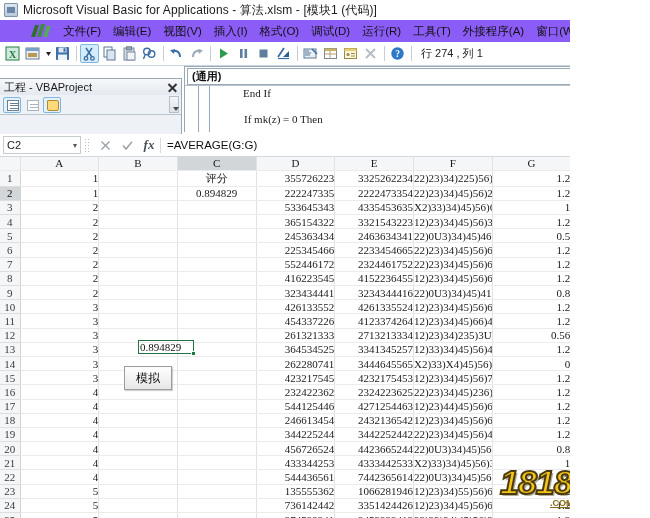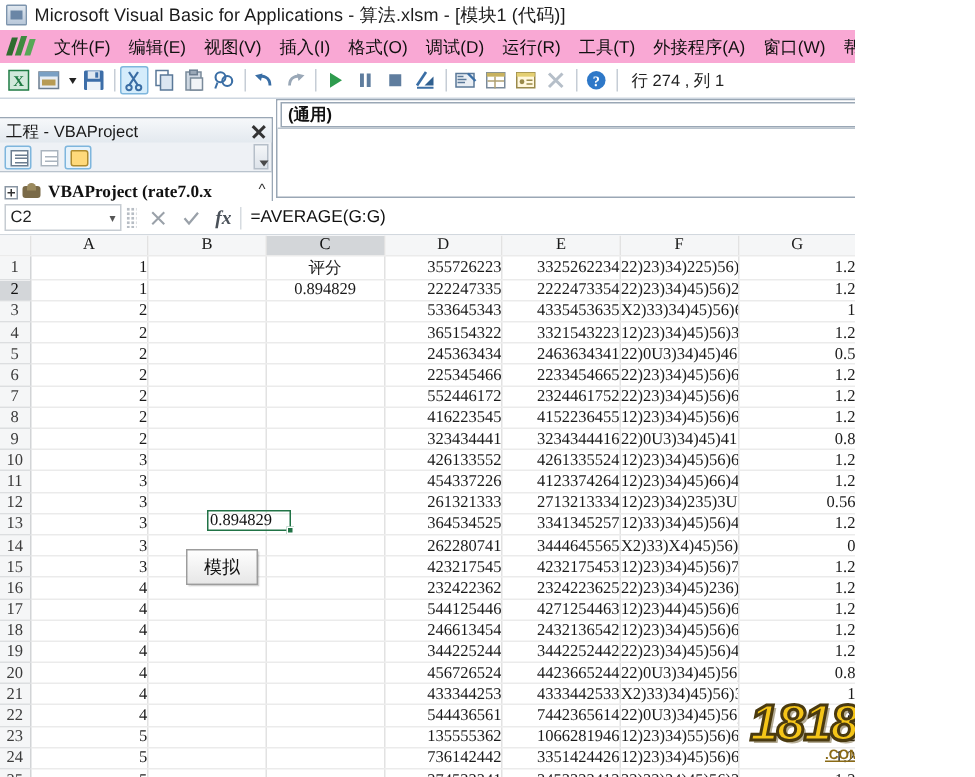--- a/index.html
+++ b/index.html
@@ -38,23 +38,24 @@
     width: 8px; height: 6px; background: #6a86a6;
   }
   .titlebar .title {
     font-size: 12px; color: #1b1b1b; white-space: nowrap;
     letter-spacing: 0.1px;
   }
 
   
   .menubar {
     position: absolute; left: 0; top: 20px; width: 650px; height: 22px;
-    background: #f9a8d4;
+    background: #8b5cf6;
     display: flex; align-items: center;
-    padding-left: 2px;
+    padding-left: 14px;
+    justify-content: center;
   }
   .menubar .vbicon {
     width: 18px; height: 16px; margin: 0 6px 0 4px;
     position: relative; flex: 0 0 auto;
   }
   .menubar .vbicon .s1, .menubar .vbicon .s2, .menubar .vbicon .s3 {
     position: absolute; background: #2f6c2f;
     transform: skewX(-18deg);
   }
   .menubar .vbicon .s1 { left: 0px; top: 2px; width: 4px; height: 12px; }
@@ -511,40 +512,37 @@
         <div class="bx" style="border-color:#aab4be">
             <div class="ln" style="top:3px;background:#aab4be"></div>
             <div class="ln" style="top:6px;background:#aab4be"></div>
           </div>
       </div>
       <div class="ptbtn fold on">
         <div class="bx"></div>
       </div>
       <div class="proj-vscroll"></div>
     </div>
-    <div class="proj-tree">
-      <div class="tree-expander"></div>
-      <div class="tree-icon">
-          <div class="b1"></div>
-          <div class="b2"></div>
-        </div>
-      <div class="tree-label">VBAProject (rate7.0.x</div>
-      <div class="tree-caret">^</div>
-    </div>
   </div>
 
   <div class="codepane">
     <div class="code-dropdowns">
       <div class="combo combo1">
         <div class="cv">(通用)</div>
         <div class="arrow"></div>
       </div>
       <div class="combo combo2">
         <div class="cv">按</div>
       </div>
+    </div>
+    <div class="code-body">
+      <div class="code-margin"></div>
+      <div class="code-margin2"></div>
+      <div class="code-text">End If</div>
+      <div class="code-text" style="top:27px;left:48px">    If mk(z) = 0 Then</div>
     </div>
   </div>
 
   <div class="fbar">
     <div class="namebox">
       <span class="nv">C2</span>
       <span class="nc">▾</span>
     </div>
     <div class="fb-grip"></div>
     <div class="fbtn">

